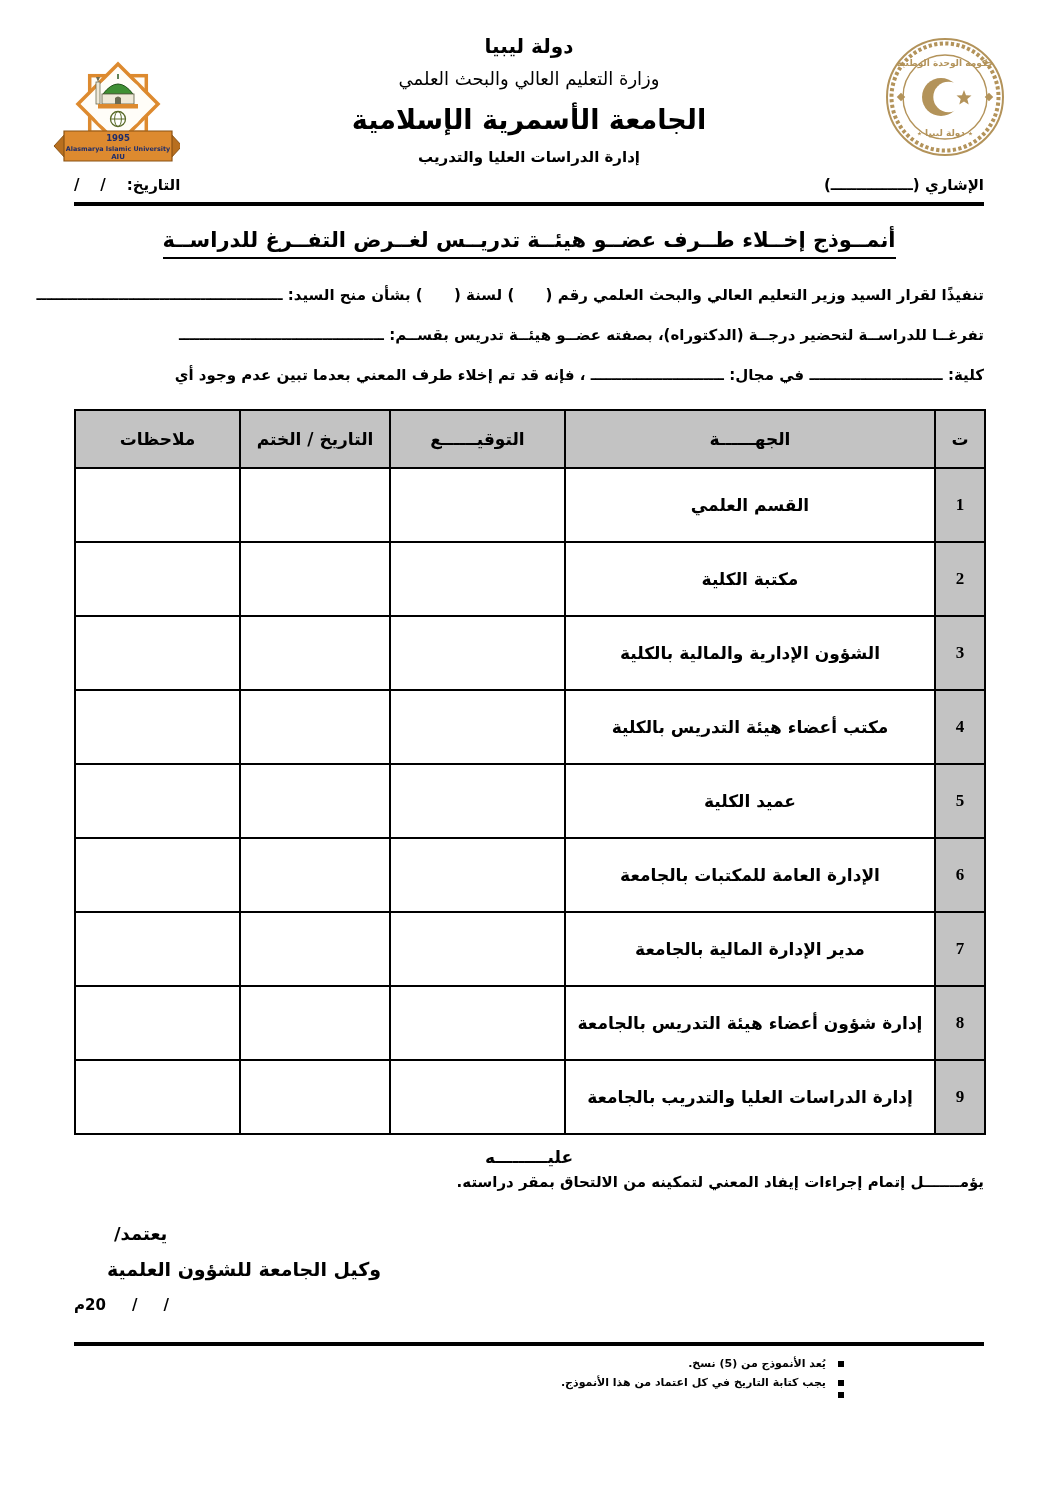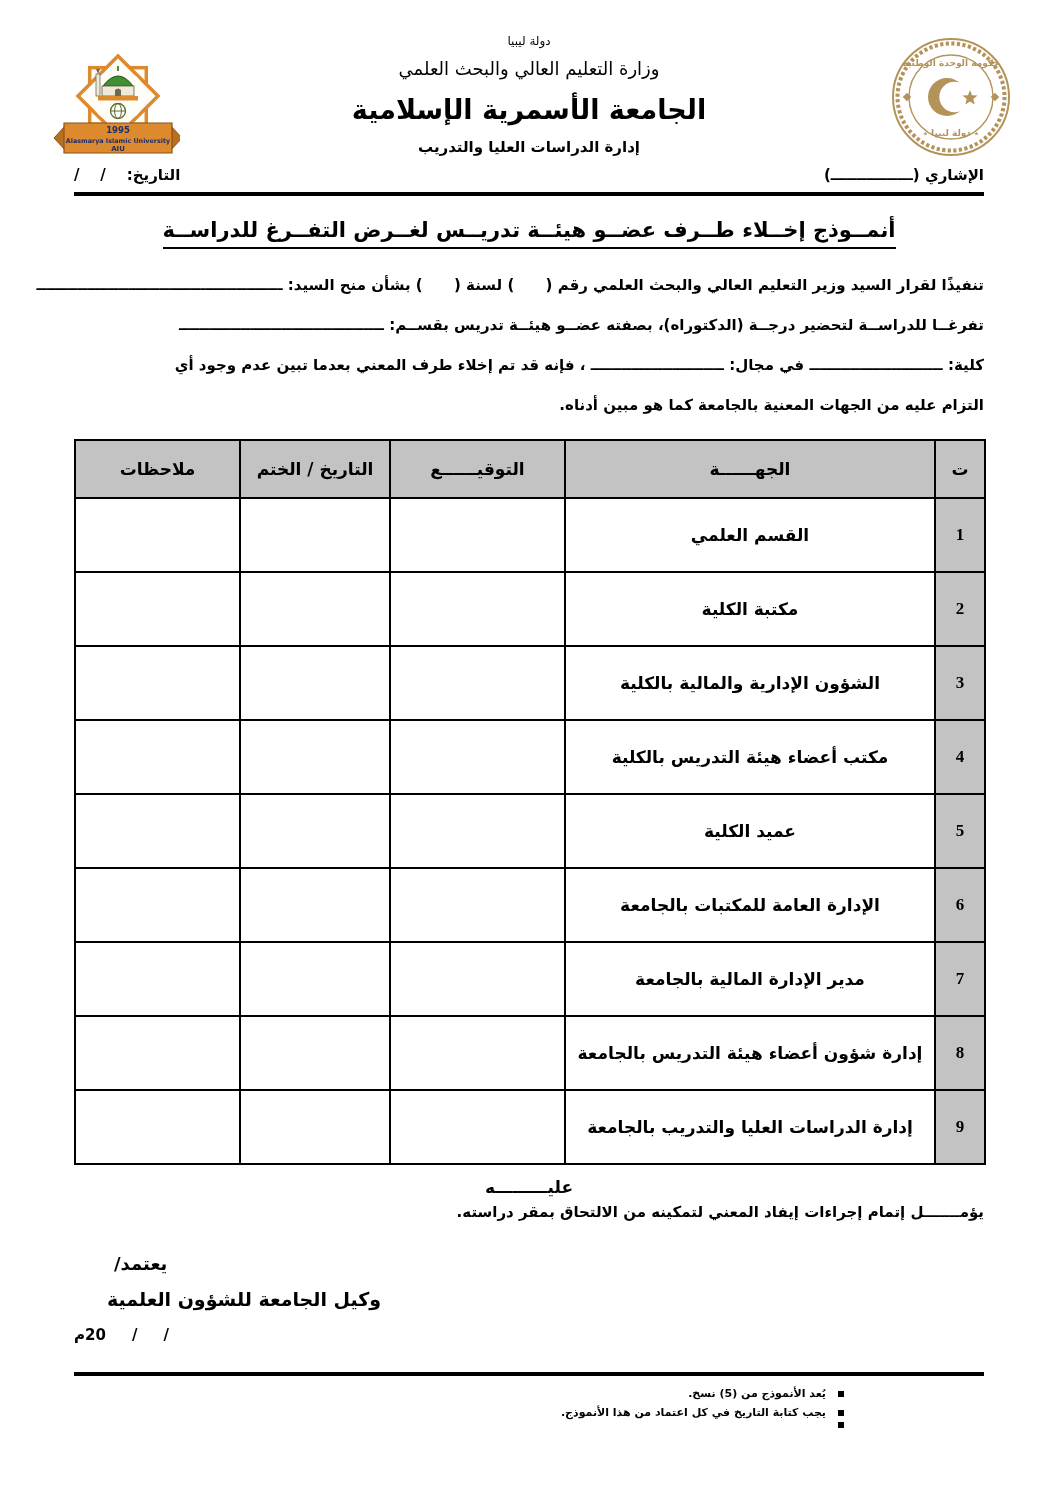--- a/index.html
+++ b/index.html
@@ -13,26 +13,26 @@
   html,body{margin:0;padding:0;background:#fff;}
   .page{
     width:1058px;height:1497px;box-sizing:border-box;
     position:relative;background:#fff;color:var(--ink);
     padding:34px 74px 0 74px;
     font-family:"DejaVu Sans",sans-serif;
     overflow:hidden;
   }
   
   .hdr-center{ text-align:center; direction:rtl; }
-  .hdr-state{font-size:12px;font-weight:normal;margin-bottom:10px;}
+  .hdr-state{font-size:20px;font-weight:bold;margin-bottom:10px;}
   .hdr-ministry{font-size:18px;font-weight:normal;margin-bottom:15px;}
   .hdr-university{font-size:27px;font-weight:bold;margin-bottom:13px;letter-spacing:-1px;}
   .hdr-dept{font-size:15px;font-weight:bold;}
-  .logo-left{position:absolute;left:42px;top:22px;}
-  .logo-right{position:absolute;right:46px;top:36px;}
+  .logo-left{position:absolute;left:42px;top:30px;}
+  .logo-right{position:absolute;right:52px;top:36px;}
   
   .ref-row{
     direction:rtl;display:flex;justify-content:space-between;align-items:flex-end;
     font-size:15px;font-weight:bold;margin-top:10px;
   }
   .rule{height:4px;background:#000;margin-top:8px;}
   
   .title-wrap{text-align:center;margin-top:22px;}
   .title{
     direction:rtl;display:inline-block;font-size:21px;font-weight:bold;
@@ -146,21 +146,20 @@
   <div class="rule"></div>
 
   <div class="title-wrap">
     <div class="title">أنمــوذج إخــلاء طــرف عضــو هيئــة تدريــس لغــرض التفــرغ للدراســة</div>
   </div>
 
   <div class="intro">
     <div class="line">تنفيذًا لقرار السيد وزير التعليم العالي والبحث العلمي رقم (&nbsp;&nbsp;&nbsp;&nbsp;&nbsp;&nbsp;) لسنة (&nbsp;&nbsp;&nbsp;&nbsp;&nbsp;&nbsp;) بشأن منح السيد: ــــــــــــــــــــــــــــــــــــــــــــــــ</div>
     <div class="line">تفرغــا للدراســة لتحضير درجــة (الدكتوراه)، بصفته عضــو هيئــة تدريس بقســم: ــــــــــــــــــــــــــــــــــــــــ</div>
     <div class="line">كلية: ــــــــــــــــــــــــــ في مجال: ــــــــــــــــــــــــــ ، فإنه قد تم إخلاء طرف المعني بعدما تبين عدم وجود أي</div>
-    <div class="line">التزام عليه من الجهات المعنية بالجامعة كما هو مبين أدناه.</div>
   </div>
 
   <table class="clearance">
     <colgroup>
       <col class="c-no">
         <col class="c-entity">
         <col class="c-sig">
         <col class="c-stamp">
         <col class="c-notes">
     </colgroup>

